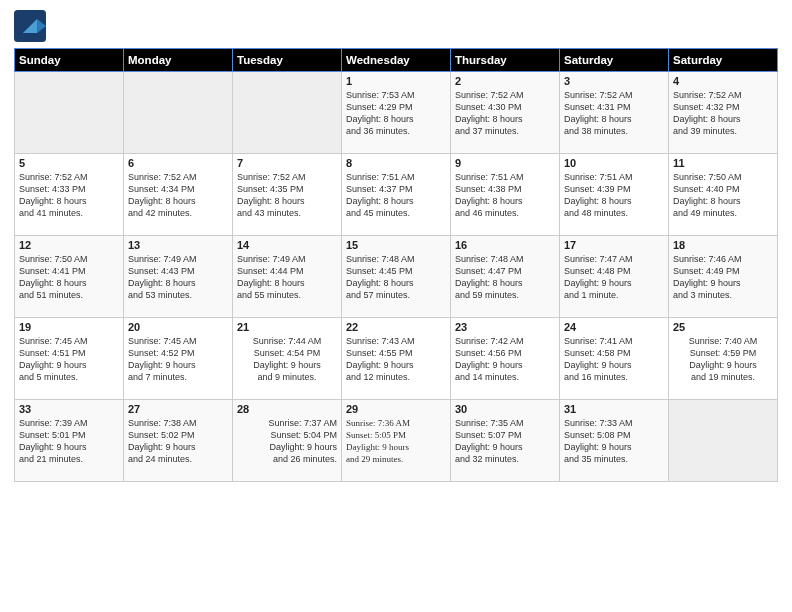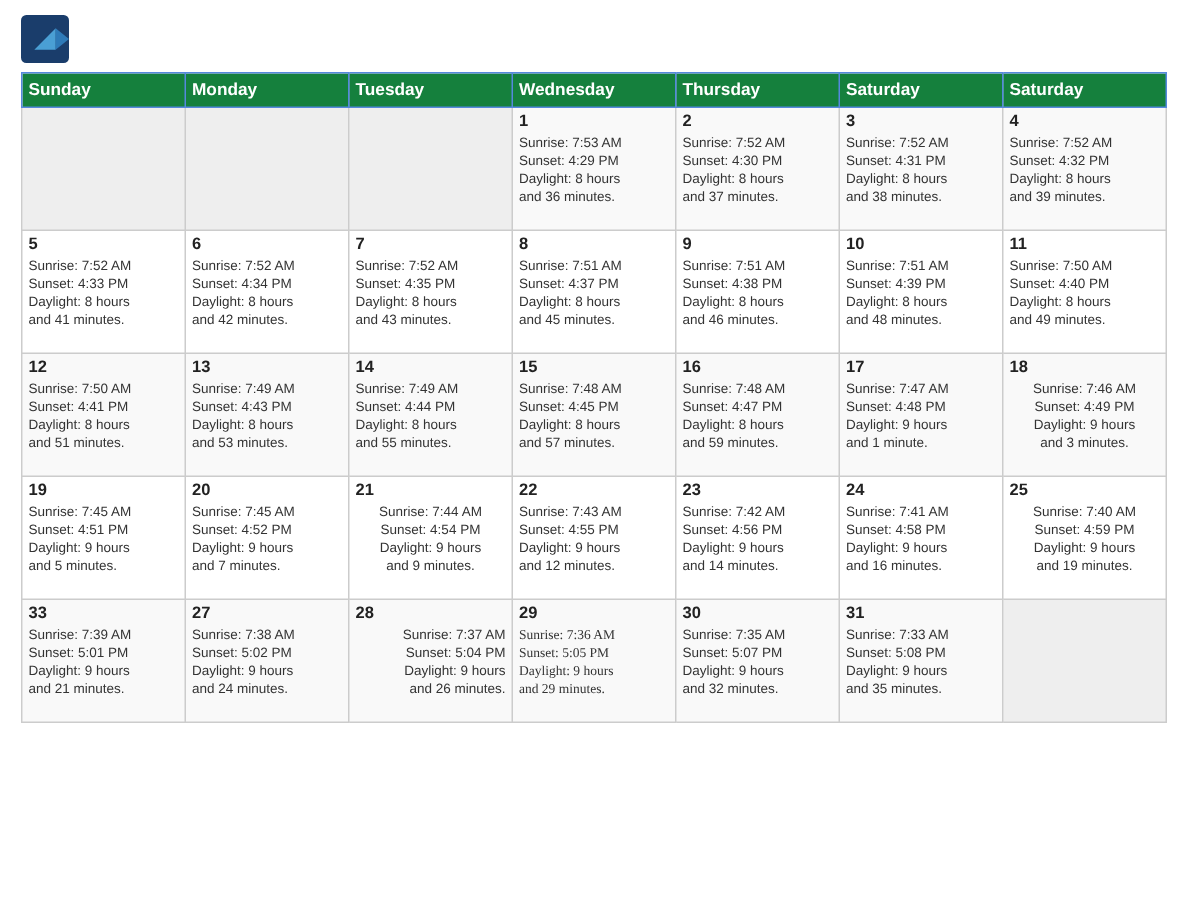--- a/index.html
+++ b/index.html
@@ -47,21 +47,21 @@
     .subtitle {
       font-size: 13px;
       color: #444;
     }
     table {
       width: 100%;
       border-collapse: collapse;
       table-layout: fixed;
     }
     thead tr th {
-      background: #15803d;
+      background: #000000;
       color: #fff;
       font-size: 11.5px;
       font-weight: bold;
       padding: 5px 4px;
       text-align: left;
       border: 1px solid #5588dd;
     }
     tbody tr td {
       border: 1px solid #ccc;
       vertical-align: top;
@@ -245,21 +245,21 @@
           </td>
           <td>
             <div class="day-num">17</div>
             <div class="day-info" style="white-space: pre-line;">Sunrise: 7:47 AM
 Sunset: 4:48 PM
 Daylight: 9 hours
 and 1 minute.</div>
           </td>
           <td>
             <div class="day-num">18</div>
-            <div class="day-info" style="white-space: pre-line; text-align: center;">Sunrise: 7:46 AM
+            <div class="day-info" style="white-space: pre-line;">Sunrise: 7:46 AM
 Sunset: 4:49 PM
 Daylight: 9 hours
 and 3 minutes.</div>
           </td>
         </tr>
         <tr>
           <td>
             <div class="day-num">19</div>
             <div class="day-info" style="white-space: pre-line;">Sunrise: 7:45 AM
 Sunset: 4:51 PM

